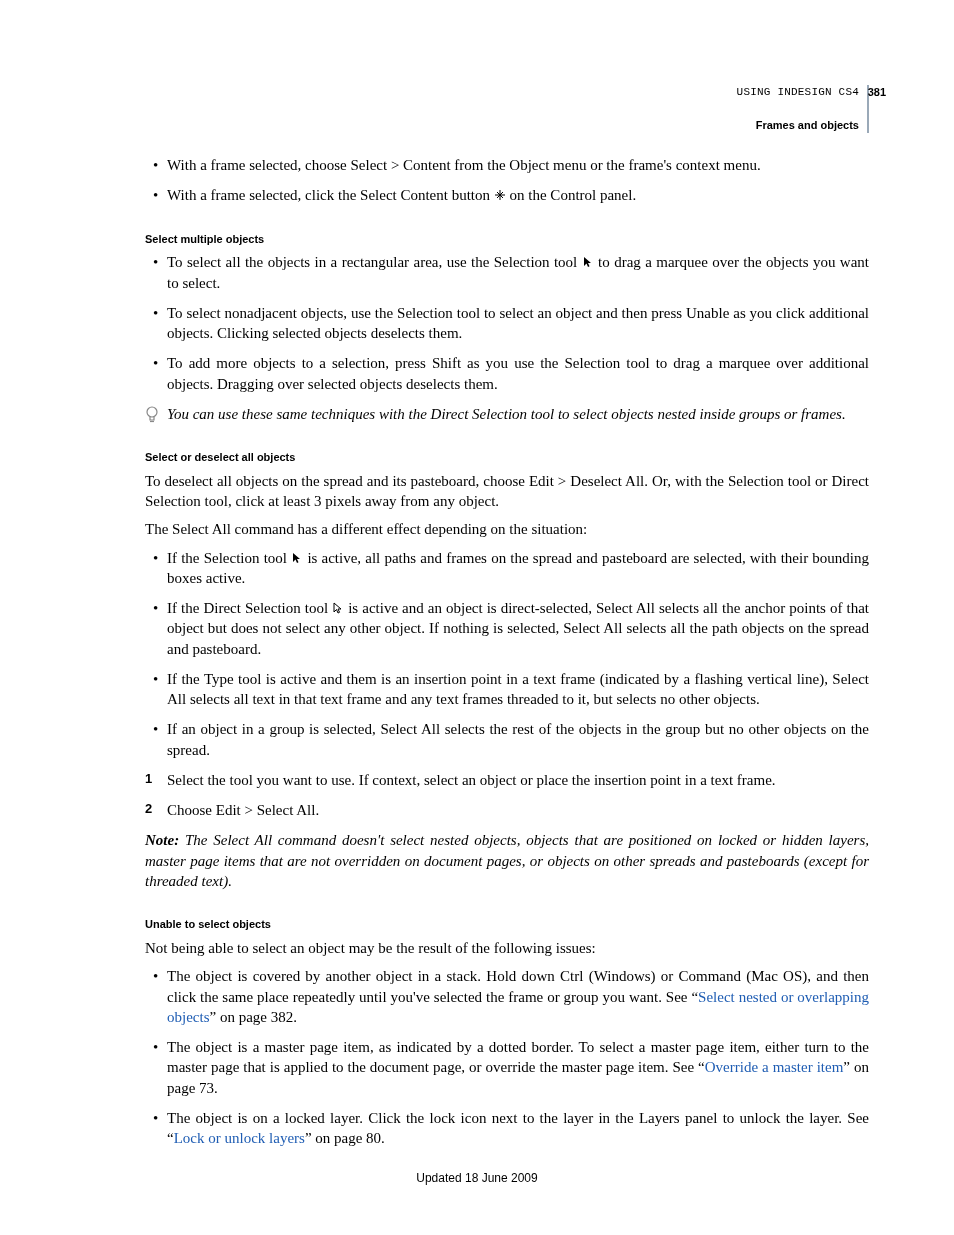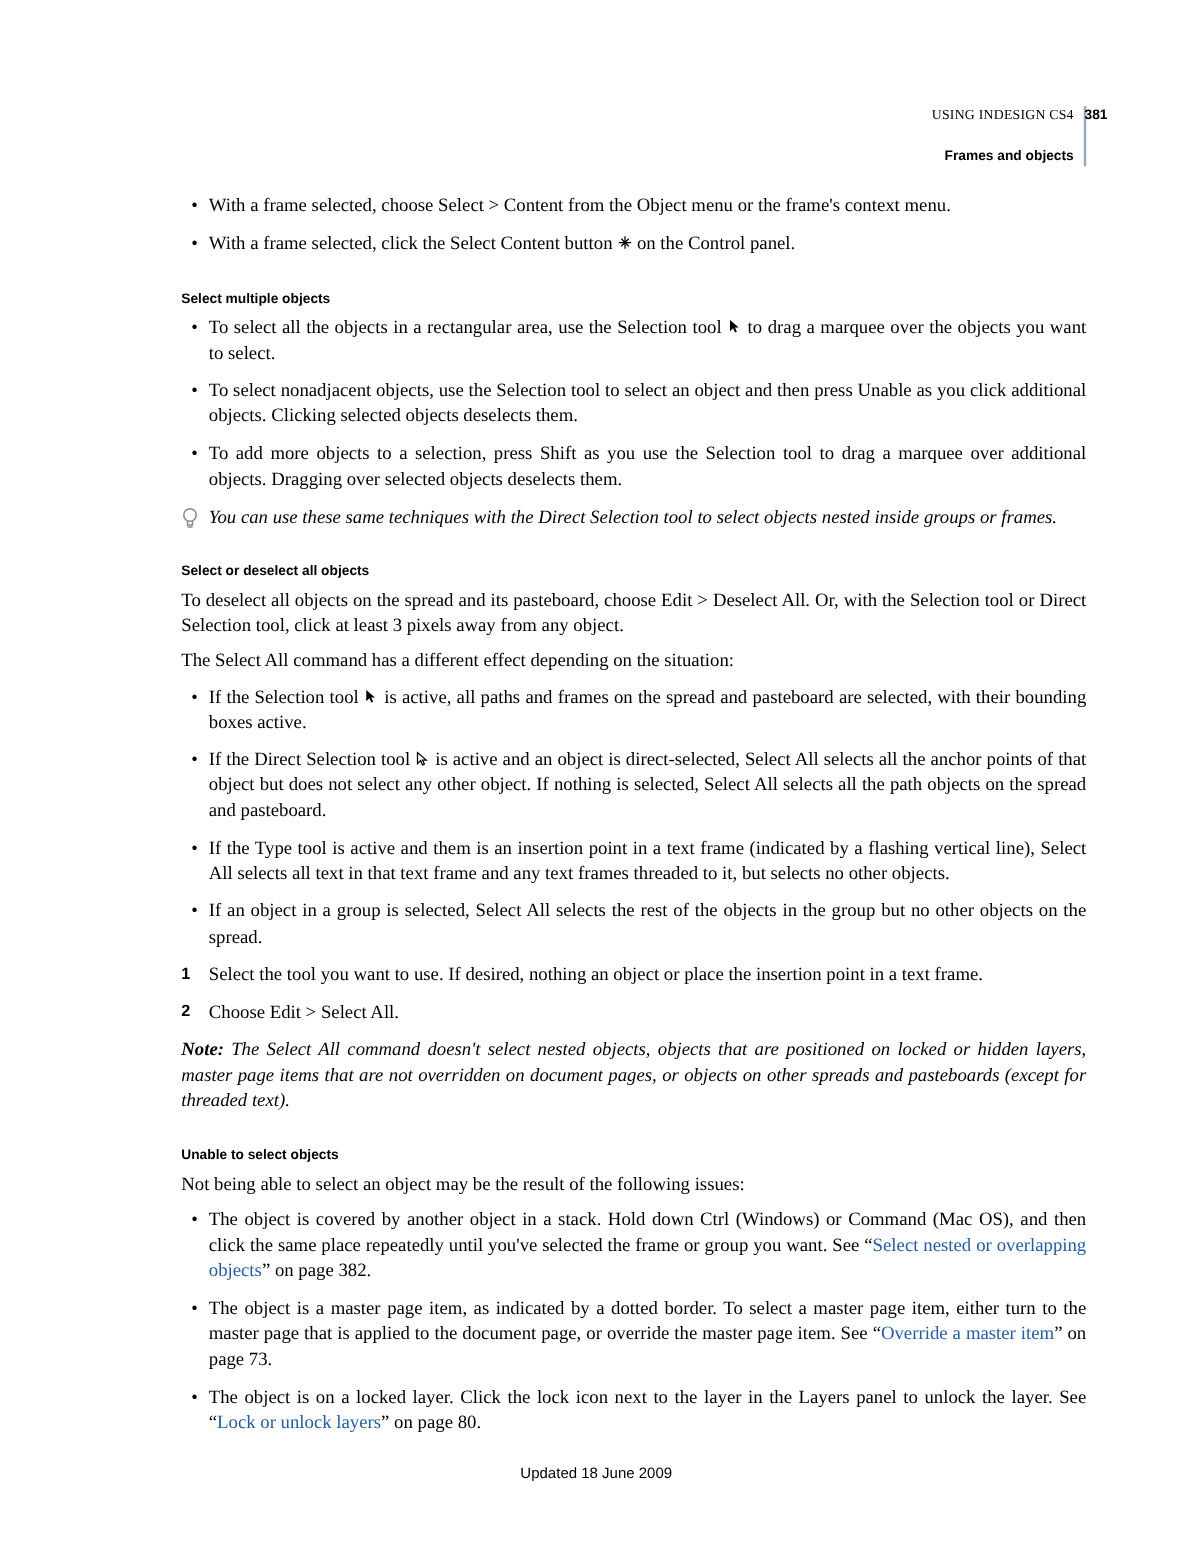--- a/index.html
+++ b/index.html
@@ -20,21 +20,21 @@
   }
   .header {
     position: absolute;
     top: 85px;
     right: 85px;
     text-align: right;
     font-size: 11px;
     padding-right: 8px;
     border-right: 2px solid #9aa9b8;
   }
-  .header-top { font-weight: normal; letter-spacing: 0.2px; }
+  .header-top { font-weight: normal; letter-spacing: 0.2px; font-family: Liberation Mono, monospace; }
   .header-sub { font-family: "Myriad Pro", Arial, sans-serif; font-weight: bold; font-size: 11px; margin-top: 18px; }
   .page-number {
     position: absolute;
     top: 85px;
     right: 68px;
     font-family: "Myriad Pro", Arial, sans-serif;
     font-weight: bold;
     font-size: 11px;
     padding-left: 40px;
   }
@@ -167,21 +167,21 @@
         <span>If the Direct Selection tool </span>
         <span class="tool-icon"><svg viewBox="0 0 12 12">
               <path d="M2 1 L2 10 L4.5 7.5 L6 11 L7.5 10.3 L6 7 L9 7 Z" fill="#fff" stroke="#000" stroke-width="1"></path>
             </svg></span>
         <span> is active and an object is direct-selected, Select All selects all the anchor points of that object but does not select any other object. If nothing is selected, Select All selects all the path objects on the spread and pasteboard.</span>
       </li>
       <li><span>If the Type tool is active and them is an insertion point in a text frame (indicated by a flashing vertical line), Select All selects all text in that text frame and any text frames threaded to it, but selects no other objects.</span></li>
       <li><span>If an object in a group is selected, Select All selects the rest of the objects in the group but no other objects on the spread.</span></li>
     </ul>
     <ol>
-      <li><span class="num">1</span><span>Select the tool you want to use. If desired, nothing an object or place the insertion point in a text frame.</span></li>
+      <li><span class="num">1</span><span>Select the tool you want to use. If context, select an object or place the insertion point in a text frame.</span></li>
       <li><span class="num">2</span><span>Choose Edit &gt; Select All.</span></li>
     </ol>
     <p class="note"><span class="note-label">Note:</span><span> The Select All command doesn't select nested objects, objects that are positioned on locked or hidden layers, master page items that are not overridden on document pages, or objects on other spreads and pasteboards (except for threaded text).</span></p>
 
     <h3>Unable to select objects</h3>
     <p>Not being able to select an object may be the result of the following issues:</p>
     <ul>
       <li>
         <span>The object is covered by another object in a stack. Hold down Ctrl (Windows) or Command (Mac OS), and then click the same place repeatedly until you've selected the frame or group you want. See “</span><a href="#" class="xref">Select nested or overlapping objects</a><span>” on page 382.</span>
       </li>

